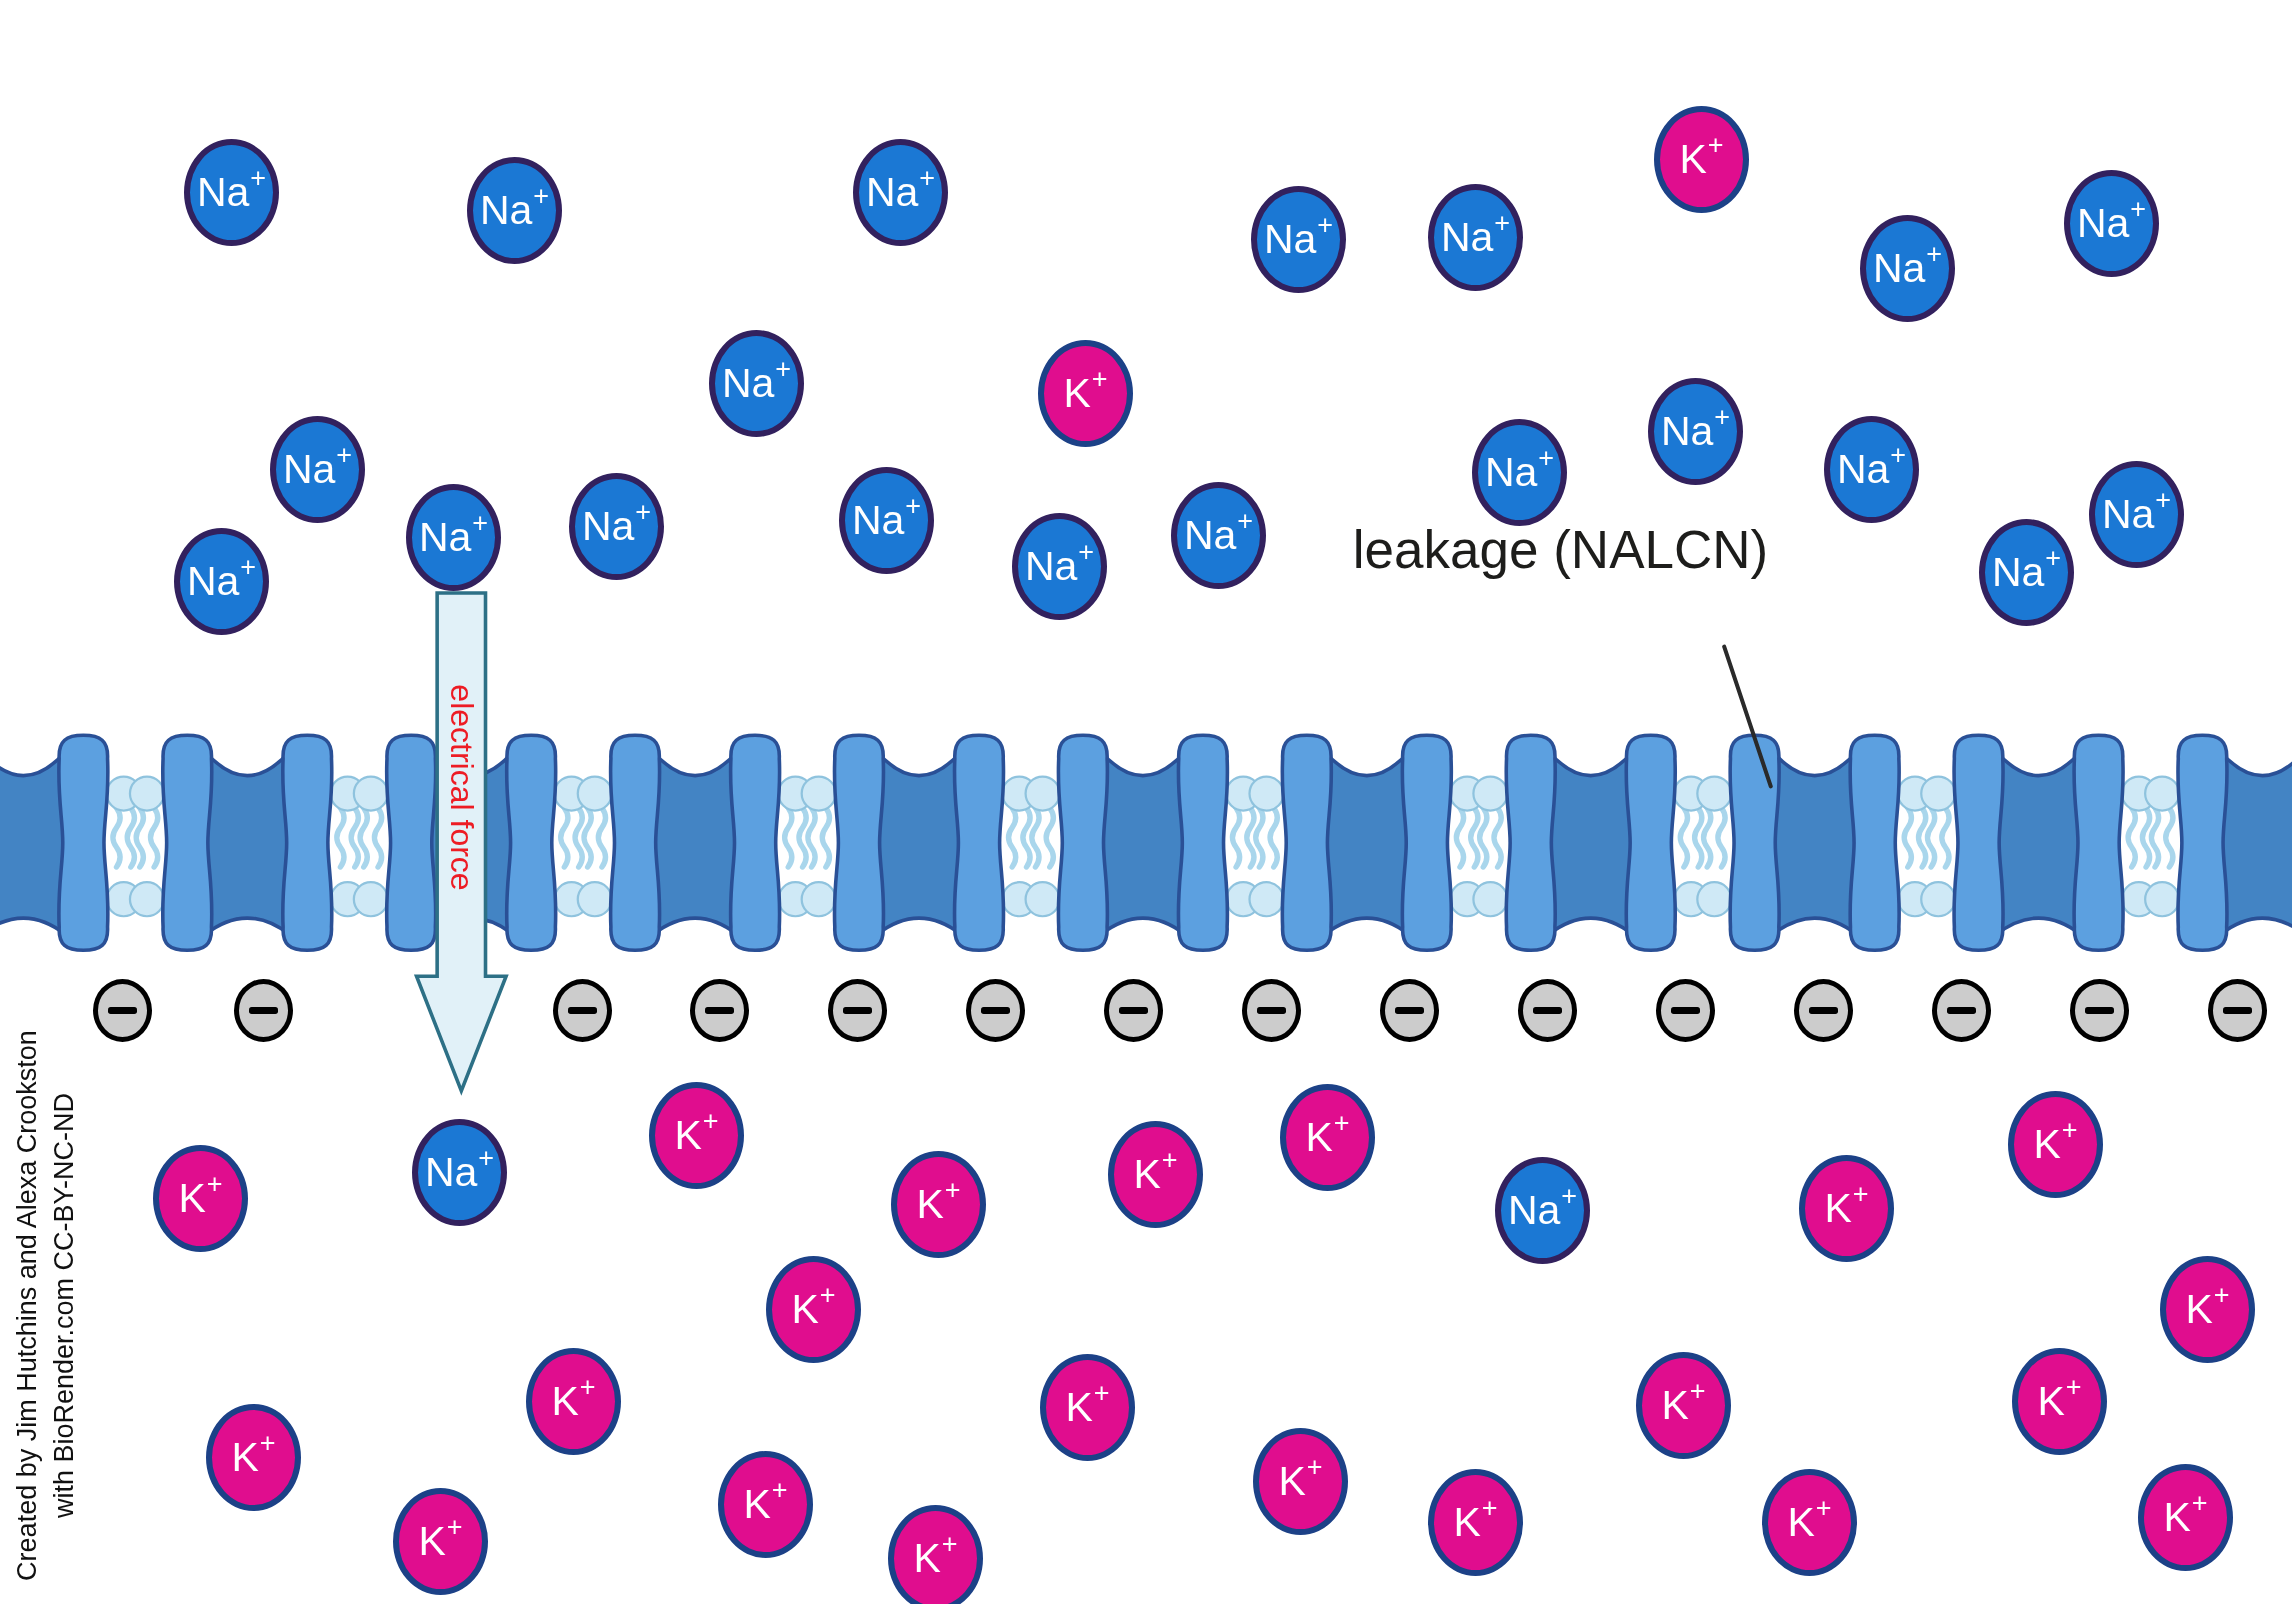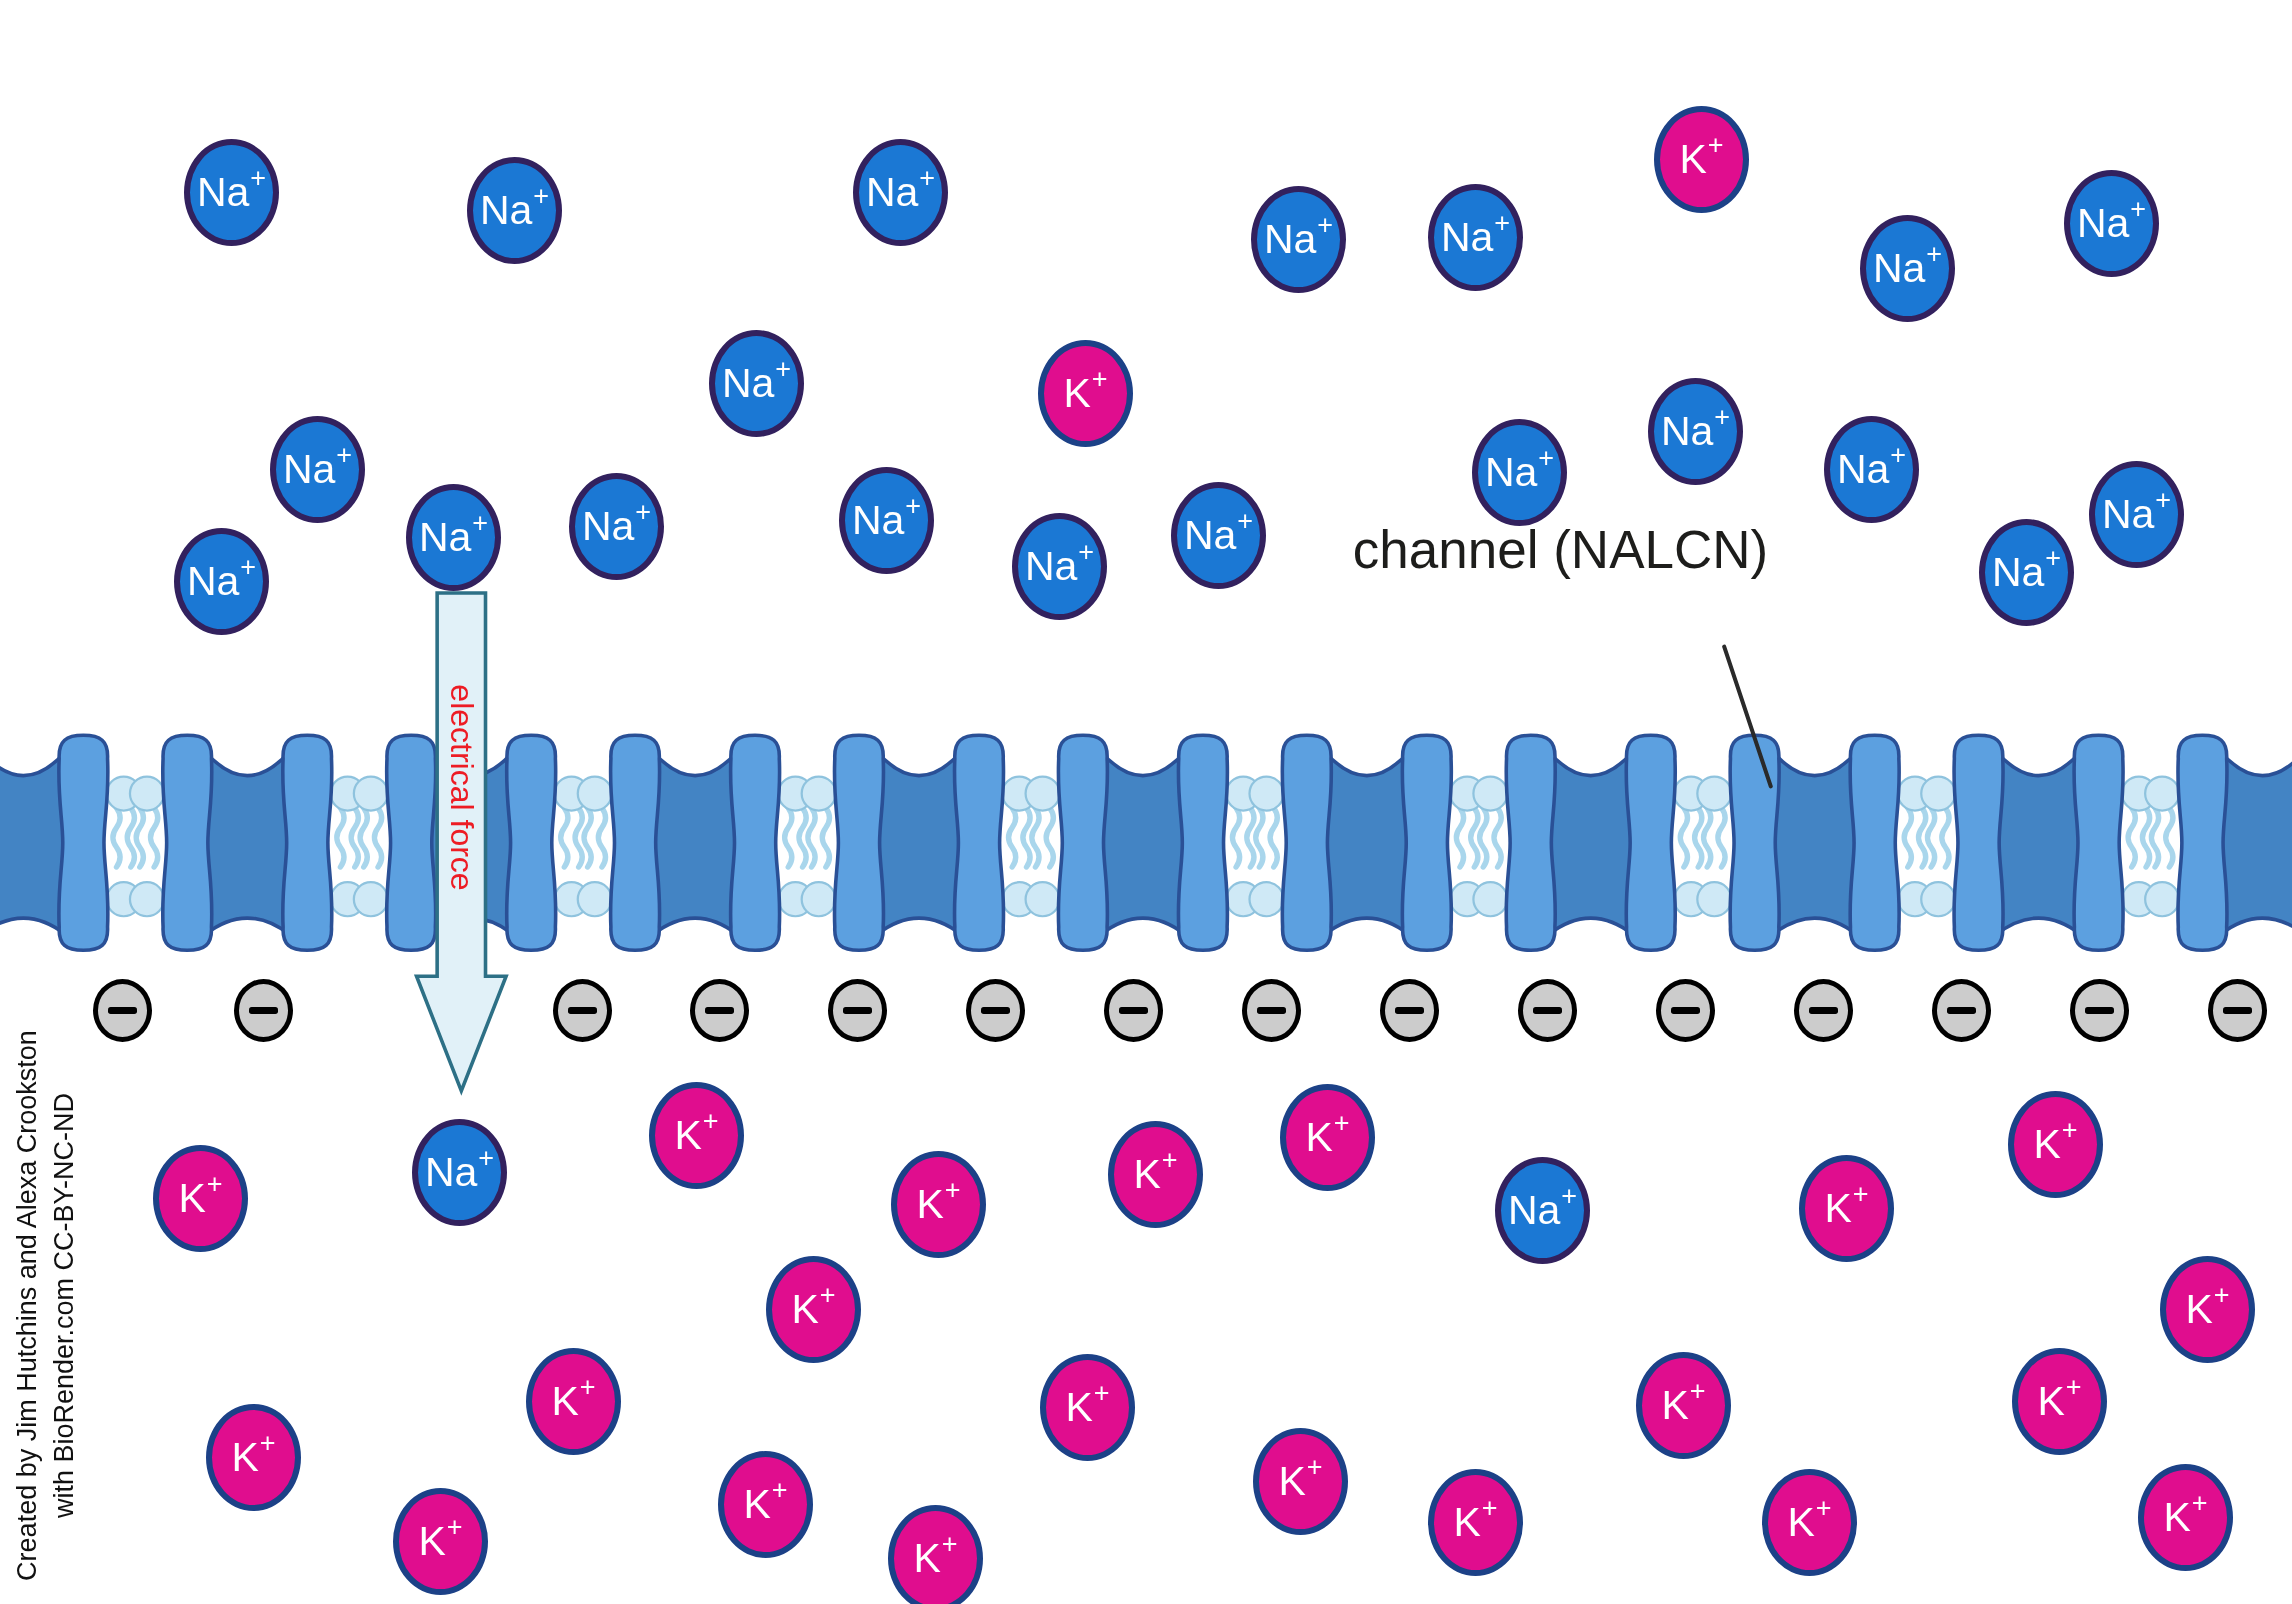--- a/index.html
+++ b/index.html
@@ -191,21 +191,21 @@
         <path d="M31,1 C12,1 3,7 4,27 C2,70 8,95 8,121 C8,147 2,172 4,215 C3,235 12,241 31,241 C50,241 59,235 58,215 C60,172 54,147 54,121 C54,95 60,70 58,27 C59,7 50,1 31,1 Z" fill="#5ca0e0" stroke="#2a5096" stroke-width="4"></path>
         <g transform="translate(134,0)">
           <path d="M31,1 C12,1 3,7 4,27 C2,70 8,95 8,121 C8,147 2,172 4,215 C3,235 12,241 31,241 C50,241 59,235 58,215 C60,172 54,147 54,121 C54,95 60,70 58,27 C59,7 50,1 31,1 Z" fill="#5ca0e0" stroke="#2a5096" stroke-width="4"></path>
         </g>
       </g>
       <polygon points="488,662 542,662 542,1090 565,1090 515,1218 465,1090 488,1090" fill="#e1f1f8" stroke="#2d7086" stroke-width="4" stroke-linejoin="miter"></polygon>
       <line x1="1925" y1="722" x2="1977" y2="878" stroke="#2a2a2a" stroke-width="4.5" stroke-linecap="round"></line>
     </svg>
 
   <div class="chan-label">
-    <div>channel (NALCN)</div>
+    <div>leakage (NALCN)</div>
   </div>
 
   <div class="force-label">electrical force</div>
 
   <div class="credit">
     <div>Created by Jim Hutchins and Alexa Crookston</div>
     <div>with BioRender.com CC-BY-NC-ND</div>
   </div>
 
 <div class="ion na" style="left: 184px; top: 139px;">

